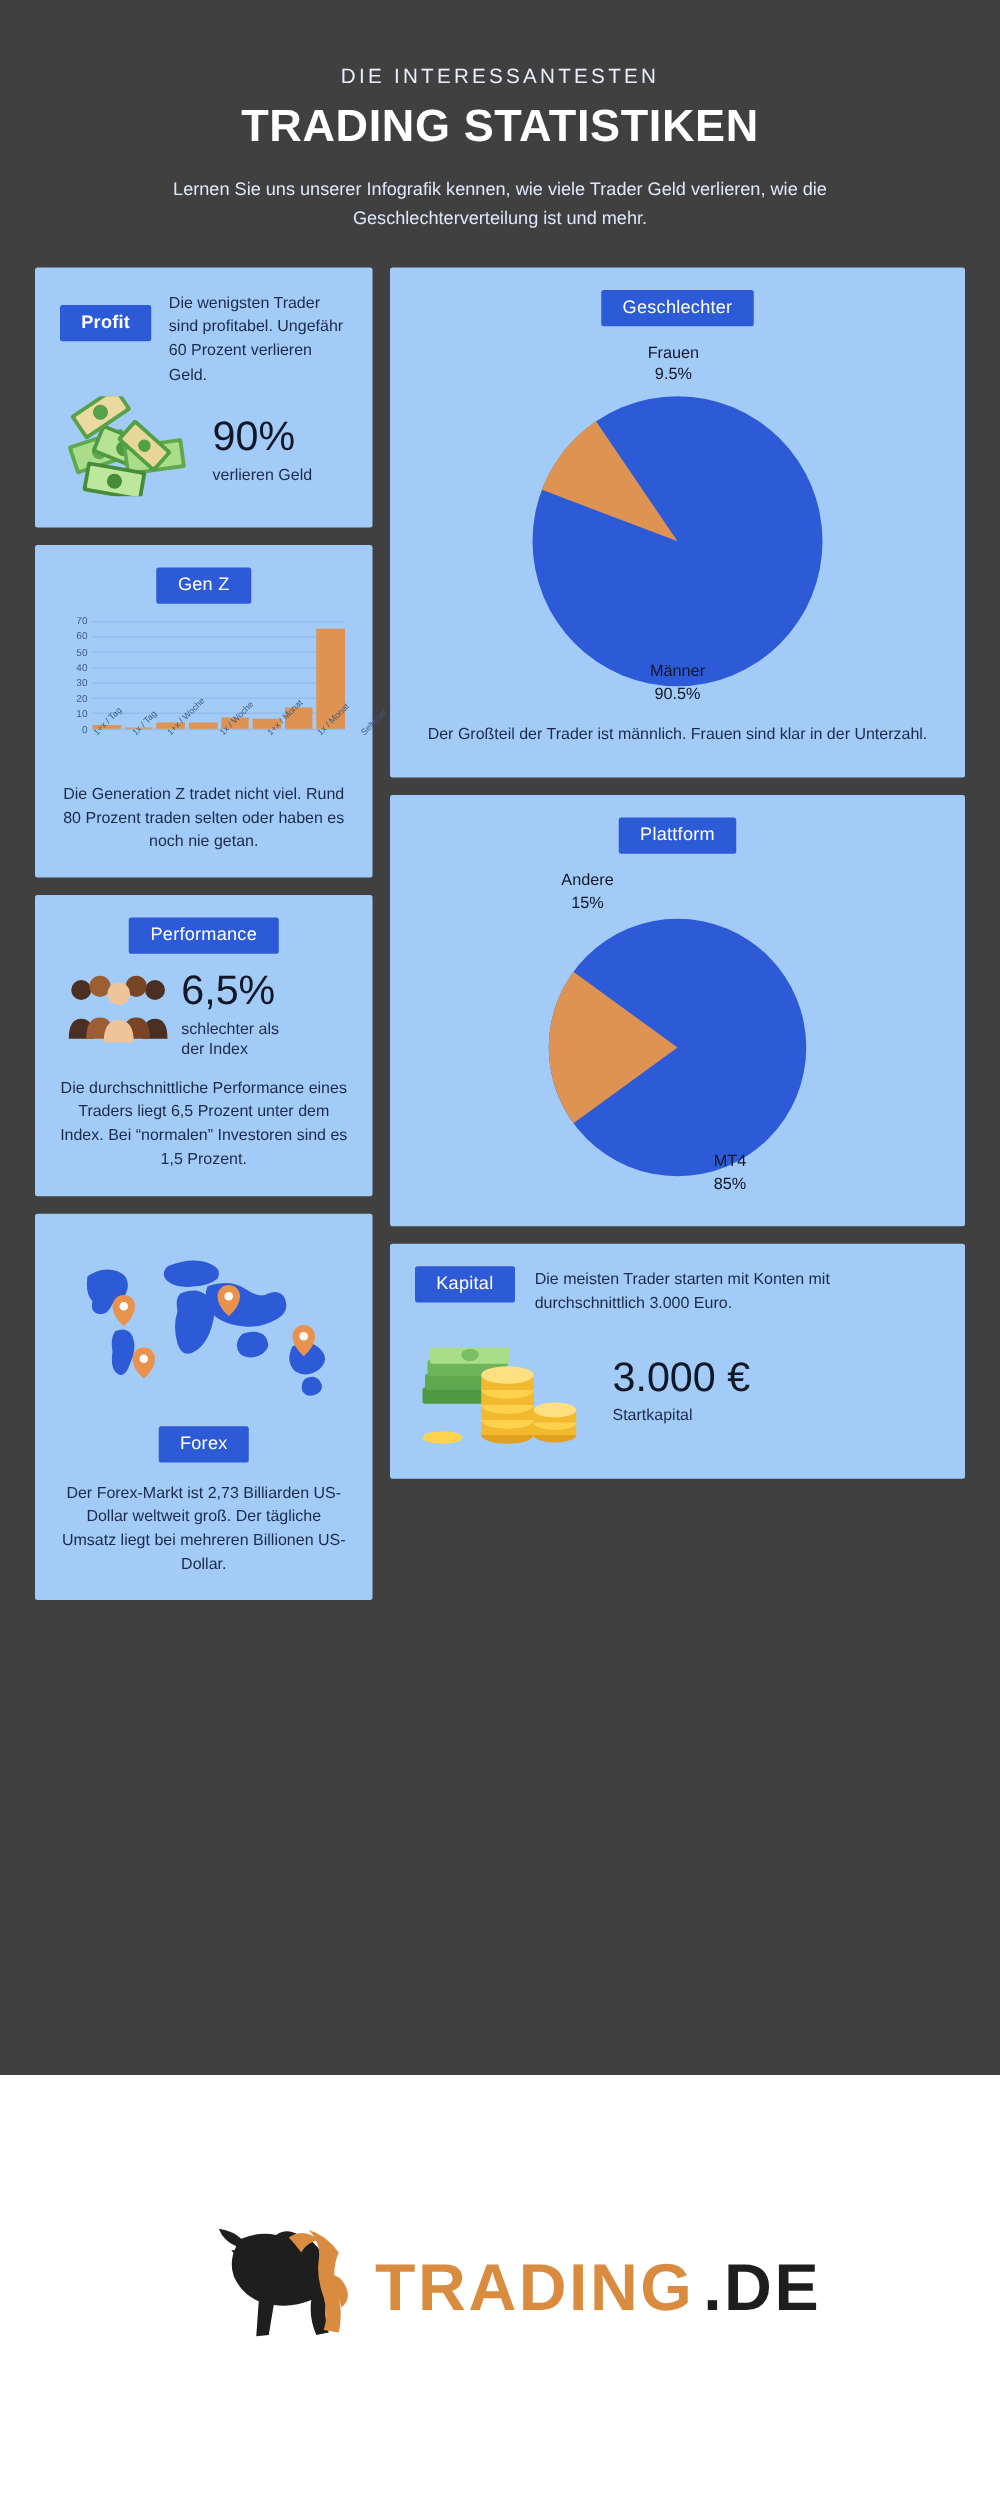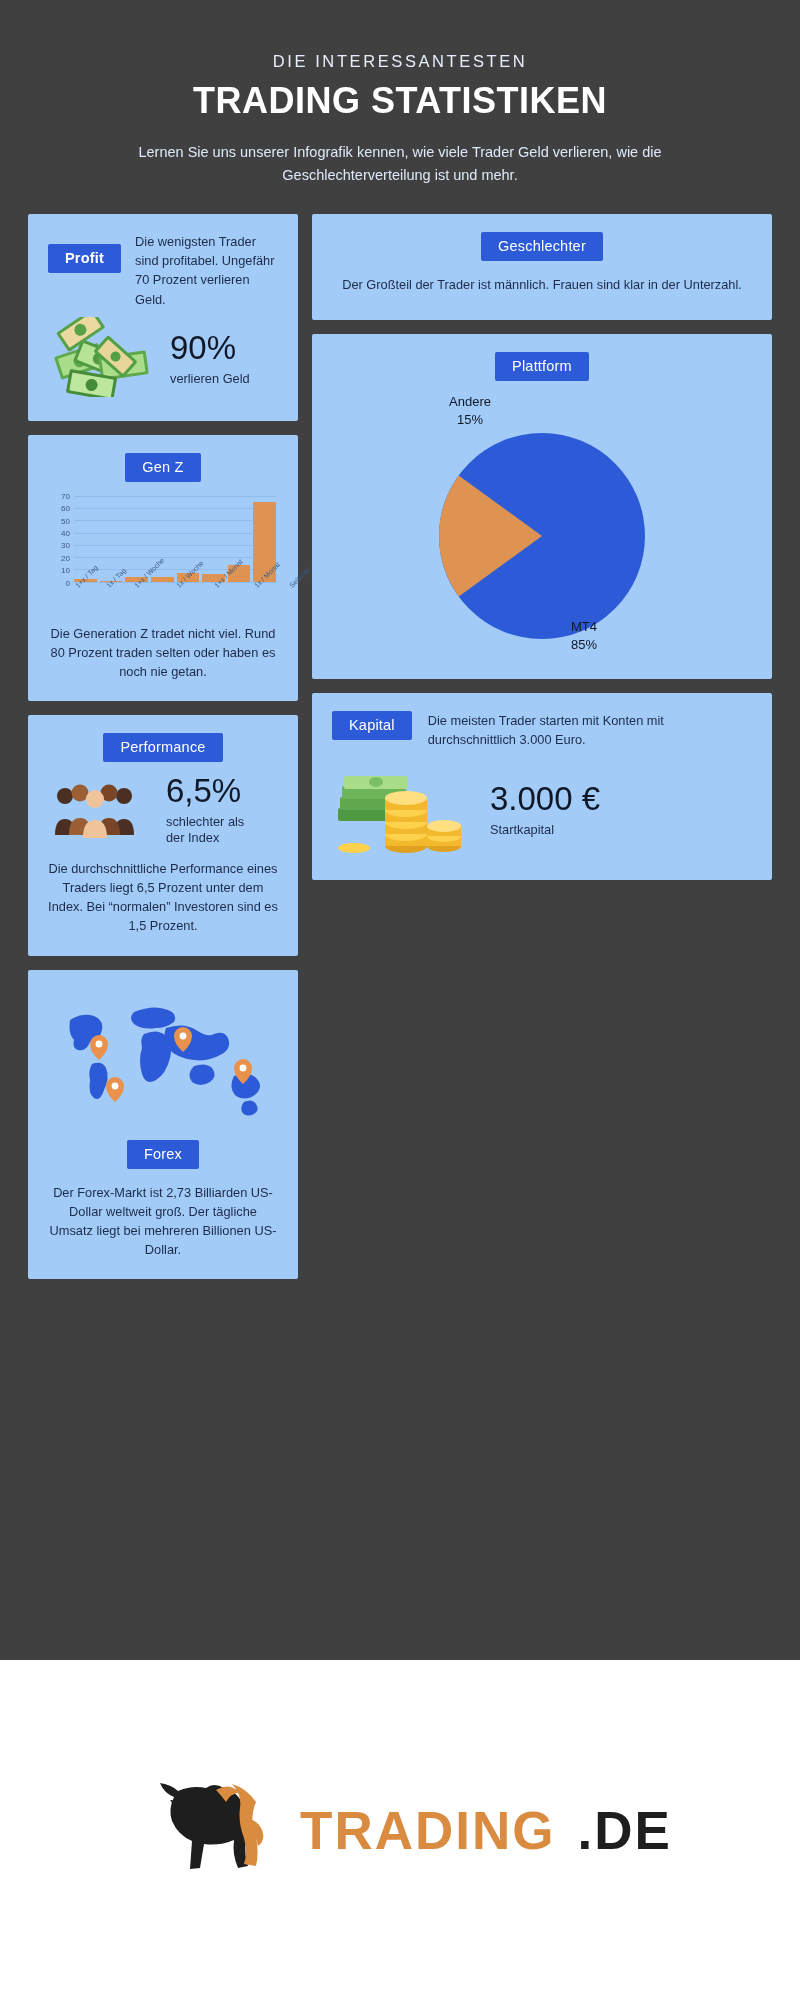--- a/index.html
+++ b/index.html
@@ -81,38 +81,38 @@
   .xlabels {
     position: absolute; left: 26px; right: 2px; bottom: 0; height: 34px;
     display: flex; gap: 3px;
   }
   .xlabel {
     flex: 1; font-size: 7px; color: #3d5a80; white-space: nowrap;
     transform: rotate(-45deg); transform-origin: left top;
     margin-top: 2px;
   }
   
-  .perf-row { display: flex; align-items: flex-end; gap: 28px; margin: 12px 0 4px 4px; }
+  .perf-row { display: flex; align-items: flex-start; gap: 7px; margin: 12px 0 4px 4px; }
   
   .pie-block { position: relative; margin: 12px auto 0 auto; }
   .pie-label {
     position: absolute; font-size: 13px; color: #101828;
     text-align: center; line-height: 1.34; white-space: nowrap;
   }
   
   .kap-top { display: flex; gap: 16px; align-items: flex-start; }
   .kap-stat { display: flex; align-items: center; gap: 18px; margin-top: 10px; }
   
   .map-wrap { height: 150px; position: relative; margin-top: 2px; }
   
   .footer {
     height: 340px; background: #ffffff;
     display: flex; align-items: center; justify-content: center;
   }
-  .logo-row { display: flex; align-items: center; gap: 22px; }
+  .logo-row { display: flex; align-items: center; gap: 7px; }
   .logo-text {
     font-size: 53px; font-weight: bold; letter-spacing: 2px;
   }
   .logo-trading { color: #d98c3f; }
   .logo-de { color: #1e1e1e; }
 </style>
 </head>
 <body>
 
 <div class="infographic">
@@ -123,21 +123,21 @@
     <div class="subtitle">Lernen Sie uns unserer Infografik kennen, wie viele Trader Geld verlieren, wie die Geschlechterverteilung ist und mehr.</div>
   </div>
 
   <div class="grid">
 
     <div class="col col-left">
 
       <div class="card">
         <div class="profit-top">
           <span class="badge">Profit</span>
-          <div class="body-text">Die wenigsten Trader sind profitabel. Ungefähr 70 Prozent verlieren Geld.</div>
+          <div class="body-text">Die wenigsten Trader sind profitabel. Ungefähr 60 Prozent verlieren Geld.</div>
         </div>
         <div class="profit-stat">
           <span>
             <svg width="108" height="80" viewBox="0 0 108 80">
               <g>
                 <g transform="translate(6,40) rotate(-18)">
                   <rect width="46" height="24" rx="2" fill="#5fa84e"></rect>
                   <rect x="3" y="3" width="40" height="18" rx="1" fill="#a9dd8a"></rect>
                   <ellipse cx="23" cy="12" rx="6" ry="6" fill="#5fa84e"></ellipse>
                 </g>
@@ -295,20 +295,36 @@
       </div>
 
     </div>
 
     <div class="col col-right">
 
       <div class="card" style="padding-bottom:26px">
         <div class="badge-wrap-center">
           <span class="badge">Geschlechter</span>
         </div>
+        <div class="pie-block" style="width:300px;height:290px">
+          <div class="pie-label" style="left:50%;top:0;transform:translateX(-58%)">
+            <span>Frauen</span><br>
+            <span>9.5%</span>
+          </div>
+          <svg width="300" height="290" viewBox="0 0 300 290" style="position:absolute;left:0;top:0">
+            <g transform="translate(150,160)">
+              <circle cx="0" cy="0" r="116" fill="#2d5bd7"></circle>
+              <path d="M0 0 L0 -116 A116 116 0 0 0 -66.6 -95.0 Z" fill="#df9352" transform="rotate(-34.2)"></path>
+            </g>
+          </svg>
+          <div class="pie-label" style="left:50%;bottom:0;transform:translateX(-50%)">
+            <span>Männer</span><br>
+            <span>90.5%</span>
+          </div>
+        </div>
         <div class="body-text body-text-c" style="margin-top:14px">Der Großteil der Trader ist männlich. Frauen sind klar in der Unterzahl.</div>
       </div>
 
       <div class="card" style="padding-bottom:26px">
         <div class="badge-wrap-center">
           <span class="badge">Plattform</span>
         </div>
         <div class="pie-block" style="width:300px;height:260px">
           <div class="pie-label" style="left:26%;top:0;transform:translateX(-50%)">
             <span>Andere</span><br>

